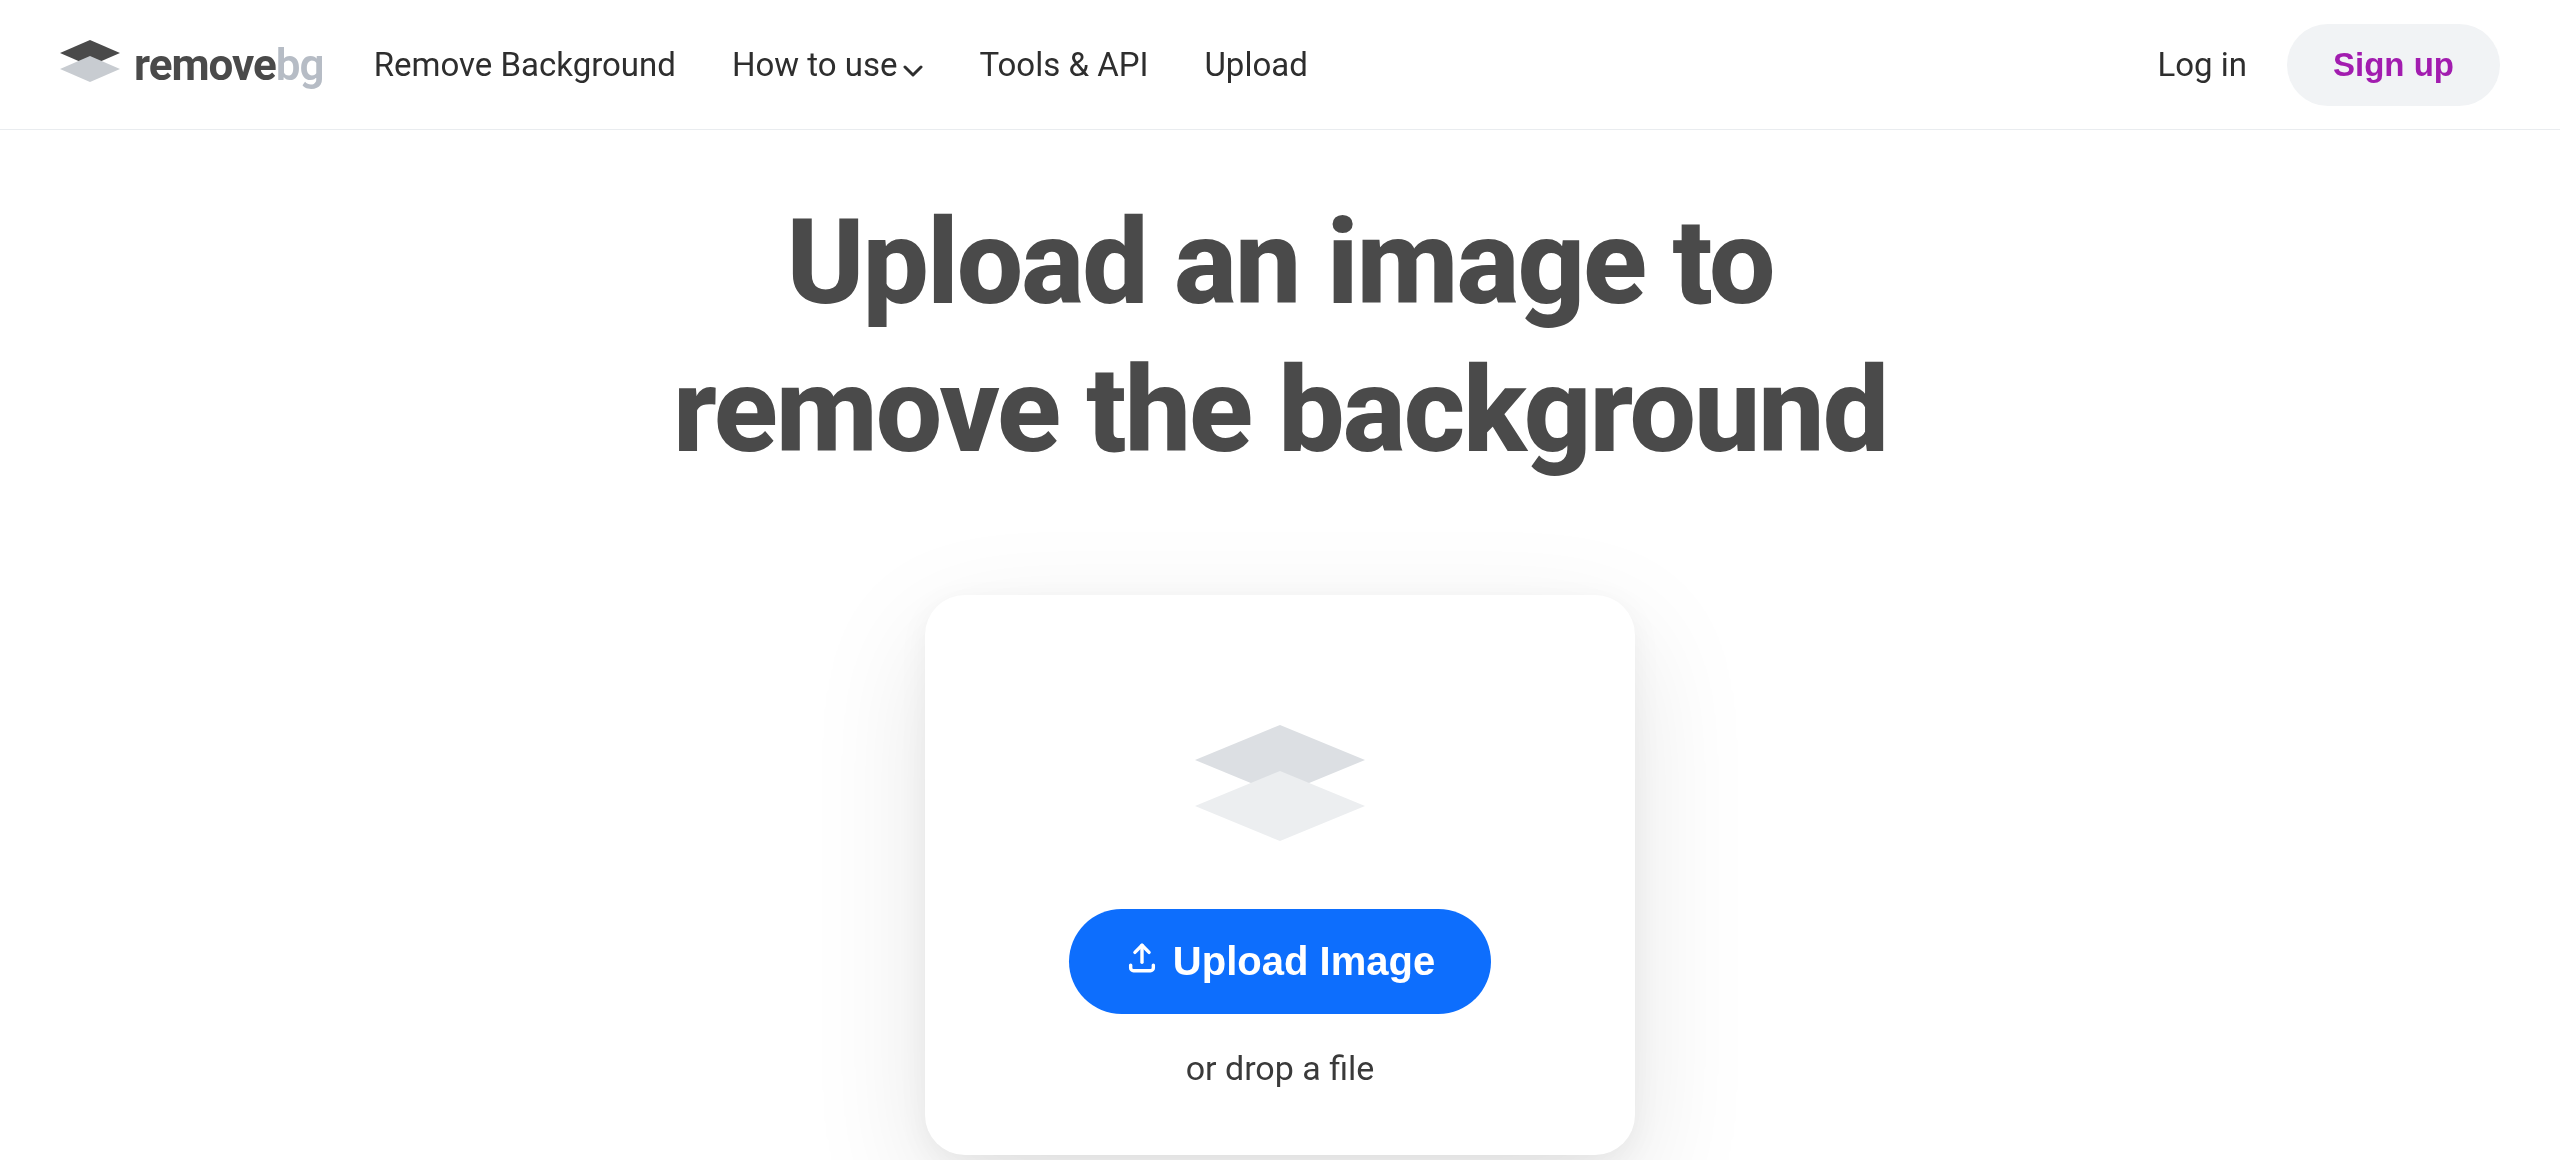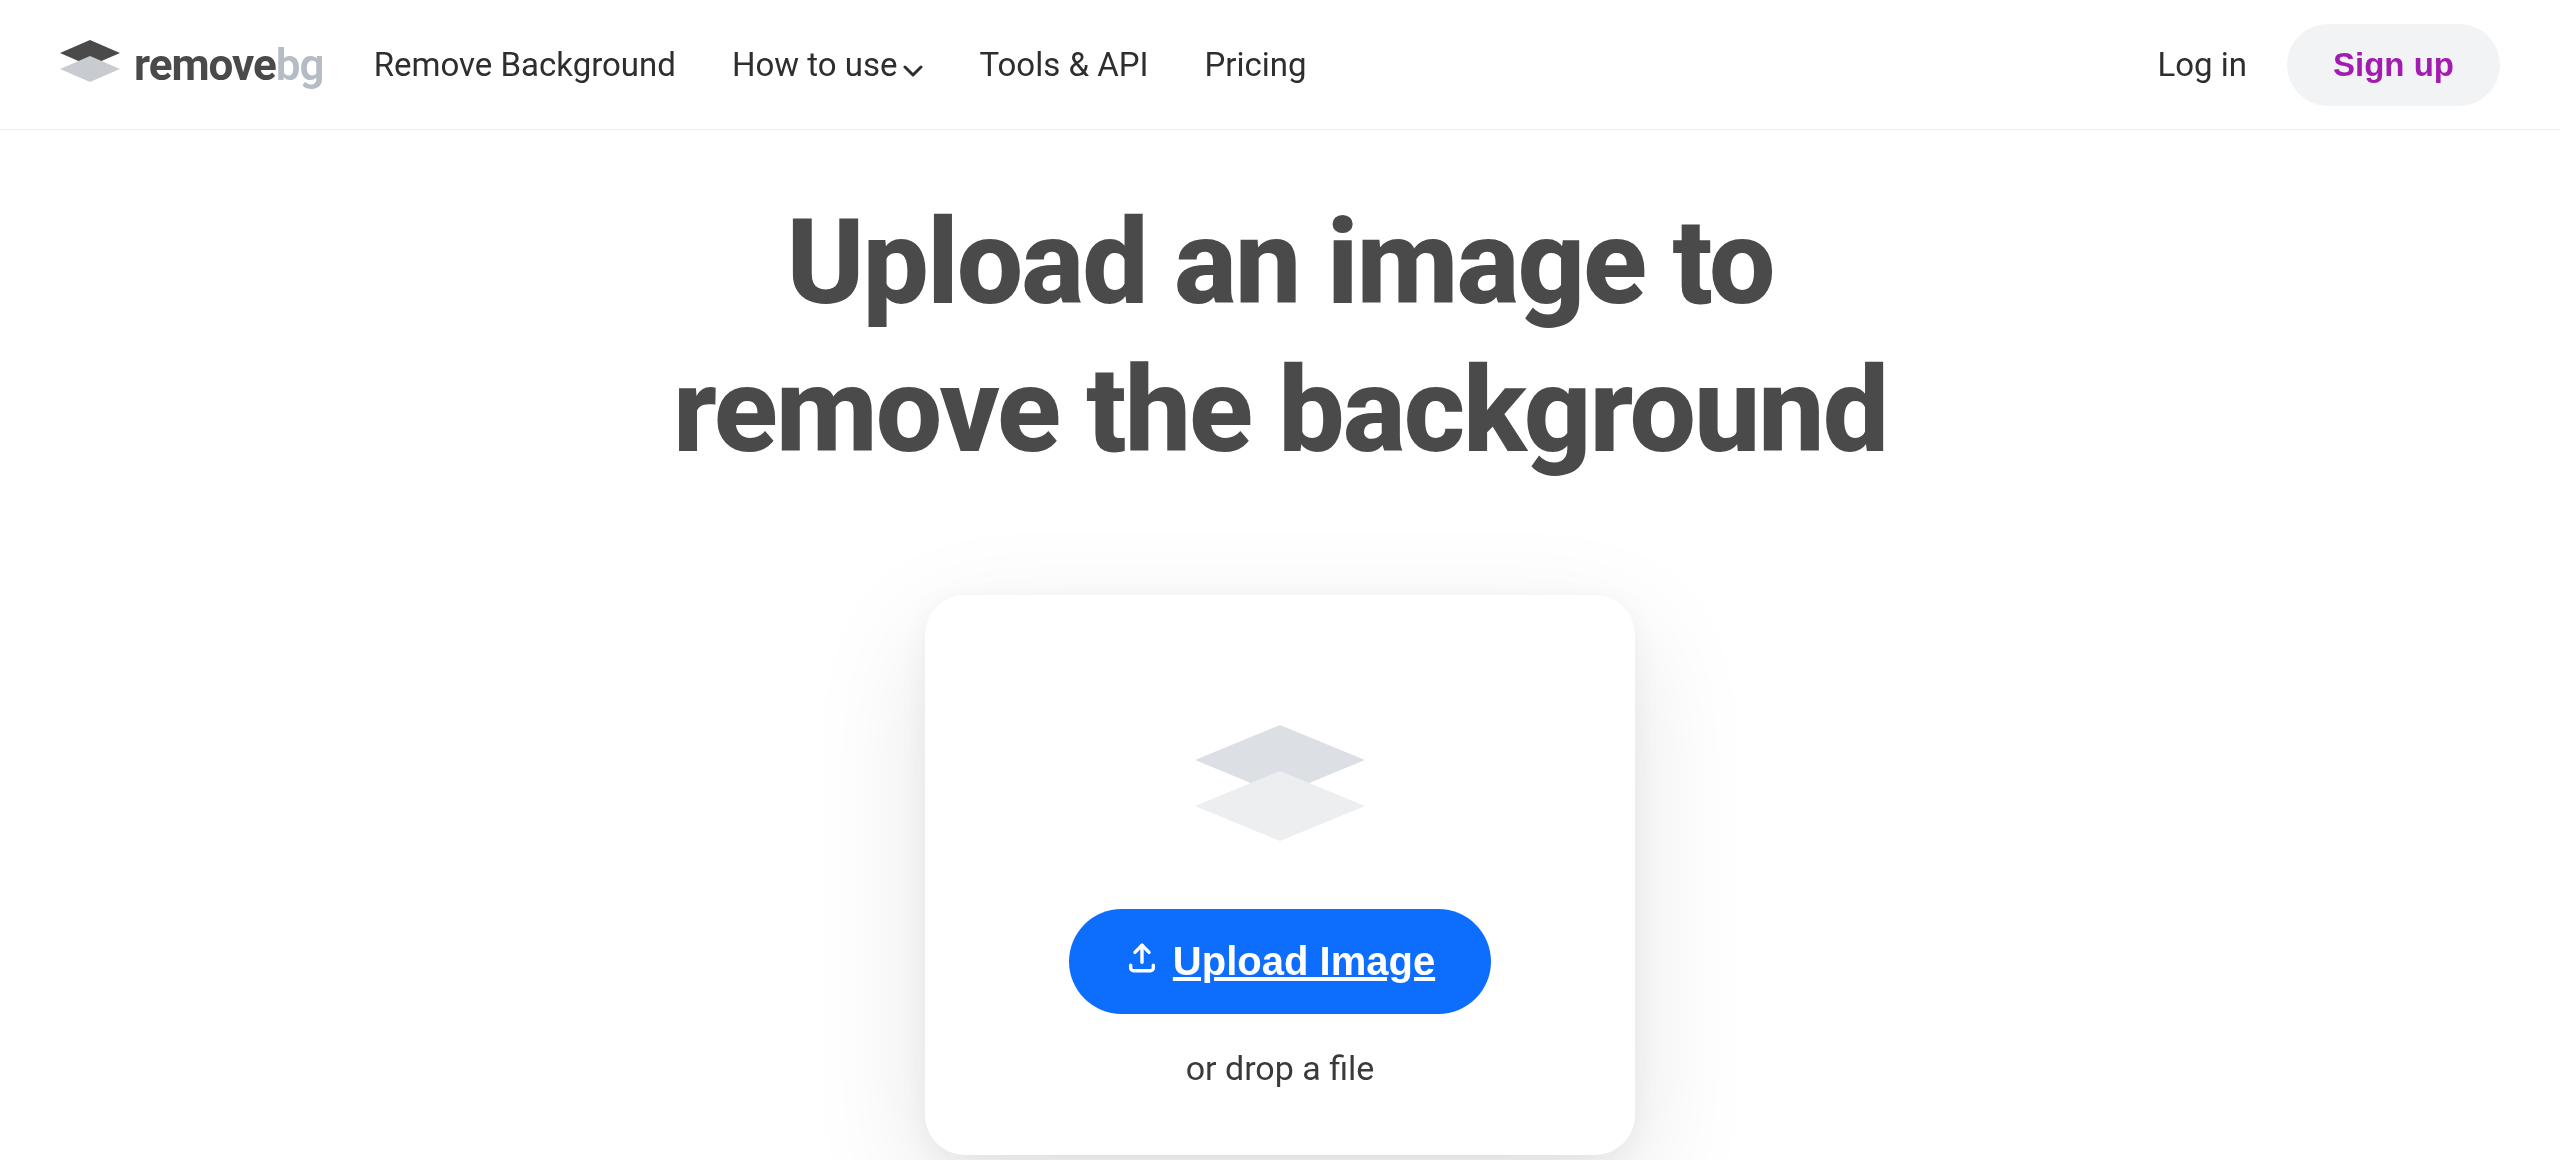--- a/index.html
+++ b/index.html
@@ -114,21 +114,20 @@
     align-items: center;
     gap: 14px;
     background: #0d6efd;
     color: #ffffff;
     font-size: 40px;
     font-weight: 700;
     border: none;
     border-radius: 999px;
     padding: 30px 56px;
     cursor: pointer;
-    text-decoration: underline;
   }
 
   .drop-hint {
     margin-top: 34px;
     font-size: 34px;
     color: #3a3a3a;
   }
 </style>
 </head>
 <body>
@@ -155,21 +154,21 @@
       <span class="chev">
         <svg width="20" height="14" viewBox="0 0 20 14">
             <polyline points="2,3 10,11 18,3" fill="none" stroke="#2e2e2e" stroke-width="3" stroke-linecap="round" stroke-linejoin="round"></polyline>
           </svg>
       </span>
     </a>
     <a class="nav-link">
       <span>Tools &amp; API</span>
     </a>
     <a class="nav-link">
-      <span>Pricing</span>
+      <span>Upload</span>
     </a>
   </nav>
 
   <div class="nav-right">
     <a class="login">Log in</a>
     <button class="signup-btn">Sign up</button>
   </div>
 </header>
 
 <section class="hero">

